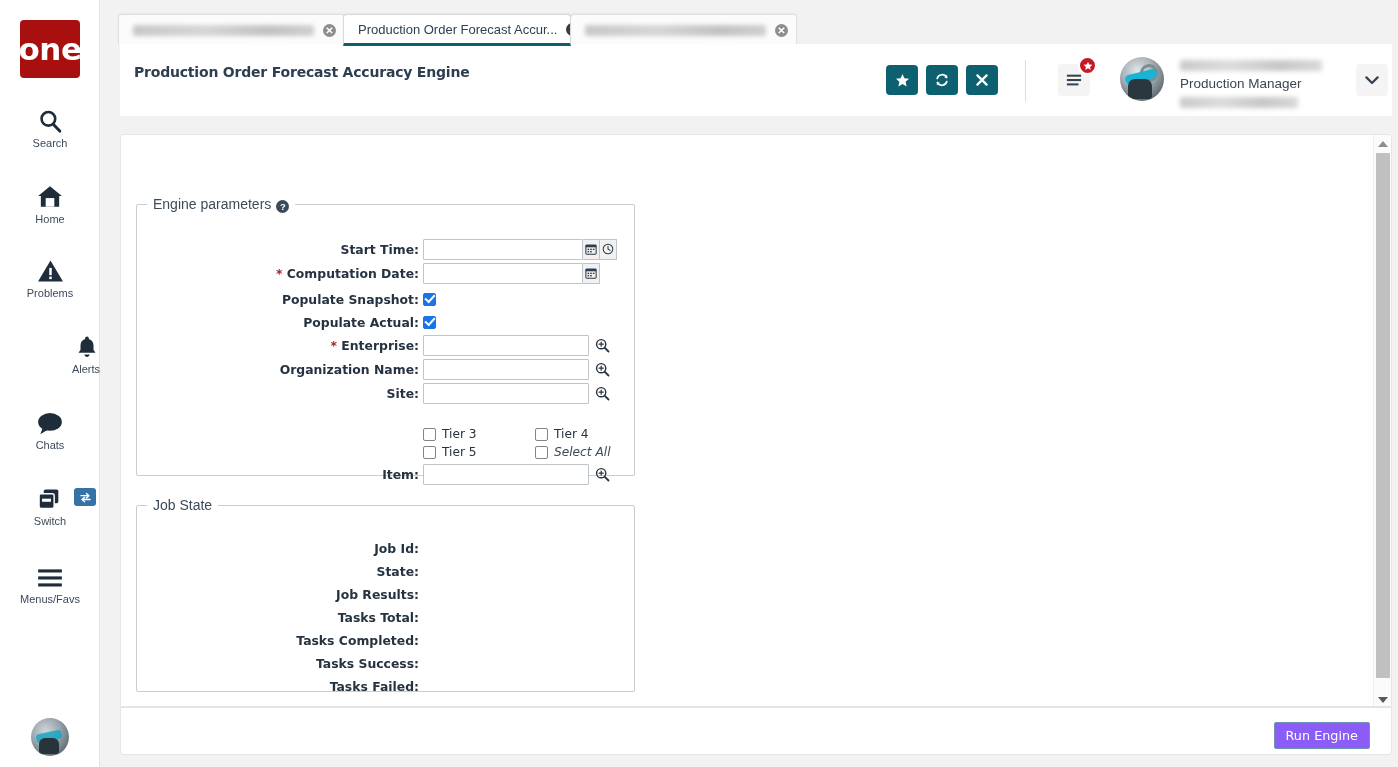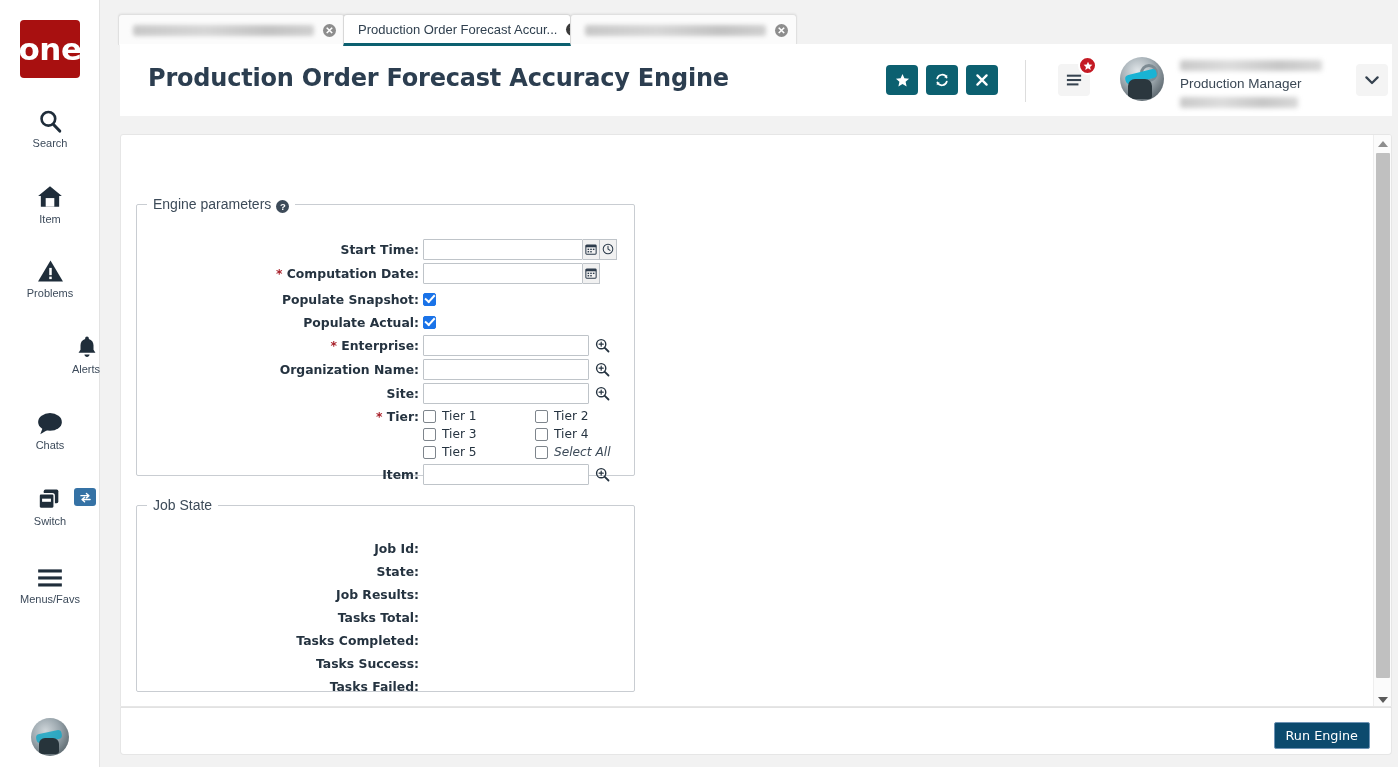--- a/index.html
+++ b/index.html
@@ -102,22 +102,22 @@
 
   
   #header {
     position: absolute; left: 120px; top: 44px;
     width: 1272px; height: 72px;
     background: #ffffff;
     border-radius: 0 0 0 0;
     display: flex; align-items: center;
   }
   #page-title {
-    position: absolute; left: 28px; top: 20px;
-    font-size: 24px; font-weight: 700; color: #2c3e50;
+    position: absolute; left: 14px; top: 20px;
+    font-size: 14px; font-weight: 700; color: #2c3e50;
     font-family: "DejaVu Sans", sans-serif; letter-spacing: -.2px;
   }
   .hdr-btn {
     position: absolute; top: 21px; width: 32px; height: 30px;
     background: #0c6070; border-radius: 4px;
     display:flex; align-items:center; justify-content:center;
     color: #fff; cursor: pointer;
   }
   .hdr-divider {
     position: absolute; left: 905px; top: 16px;
@@ -262,21 +262,21 @@
 
   
   #footer-bar {
     position: absolute; left: 120px; top: 707px;
     width: 1272px; height: 48px;
     background: #ffffff; border: 1px solid #e6e6e6; border-top: 1px solid #e2e2e2;
     border-radius: 0 0 4px 4px;
   }
   #run-engine {
     position: absolute; right: 21px; top: 14px;
-    background: #0c4a6e; color: #ffffff;
+    background: #8b5cf6; color: #ffffff;
     border: 1px solid #6e93b5;
     border-radius: 2px;
     font-size: 12.8px; padding: 5px 11px;
     cursor: pointer; font-family:"DejaVu Sans", sans-serif;
   }
 </style>
 </head>
 <body>
 
 <div id="left-rail">
@@ -295,21 +295,21 @@
     <span class="rail-label">Search</span>
   </div>
 
   <div class="rail-item" style="top:180px;">
     <span class="rail-ico">
       <svg width="28" height="26" viewBox="0 0 26 24">
           <path d="M13 2 L24 11 L21.5 11 L21.5 21 L4.5 21 L4.5 11 L2 11 Z" fill="#1f2d3a"></path>
           <rect x="9" y="13" width="8" height="8" fill="#fff"></rect>
         </svg>
     </span>
-    <span class="rail-label">Item</span>
+    <span class="rail-label">Home</span>
   </div>
 
   <div class="rail-item" style="top:254px;">
     <span class="rail-ico">
       <svg width="27" height="26" viewBox="0 0 26 24">
           <path d="M13 2 L25 22 L1 22 Z" fill="#1f2d3a"></path>
           <rect x="11.8" y="9" width="2.4" height="7" fill="#fff"></rect>
           <rect x="11.8" y="17.4" width="2.4" height="2.4" fill="#fff"></rect>
         </svg>
     </span>
@@ -537,31 +537,20 @@
     <input class="ftxt w166" type="text" value="" style="">
     <span class="lookup">
       <svg width="15" height="15" viewBox="0 0 16 16">
           <circle cx="6.6" cy="6.6" r="4.9" fill="none" stroke="#253340" stroke-width="1.5"></circle>
           <path d="M6.6 4.4 V8.8 M4.4 6.6 H8.8" stroke="#253340" stroke-width="1.3" stroke-linecap="round"></path>
           <line x1="10.2" y1="10.2" x2="14.4" y2="14.4" stroke="#253340" stroke-width="1.9" stroke-linecap="round"></line>
         </svg>
     </span>
   </div>
 
-  <div class="frow" style="top:194px; height:18px;">
-    <span class="flabel"><span class="req">*</span> <span>Tier:</span></span>
-    <span class="tier-cell" style="width:112px;">
-      <span class="cbx off"></span>
-      <span class="tier-txt">Tier 1</span>
-    </span>
-    <span class="tier-cell">
-      <span class="cbx off"></span>
-      <span class="tier-txt">Tier 2</span>
-    </span>
-  </div>
 
   <div class="frow" style="top:212px; height:18px;">
     <span class="flabel"></span>
     <span class="tier-cell" style="width:112px;">
       <span class="cbx off"></span>
       <span class="tier-txt">Tier 3</span>
     </span>
     <span class="tier-cell">
       <span class="cbx off"></span>
       <span class="tier-txt">Tier 4</span>

